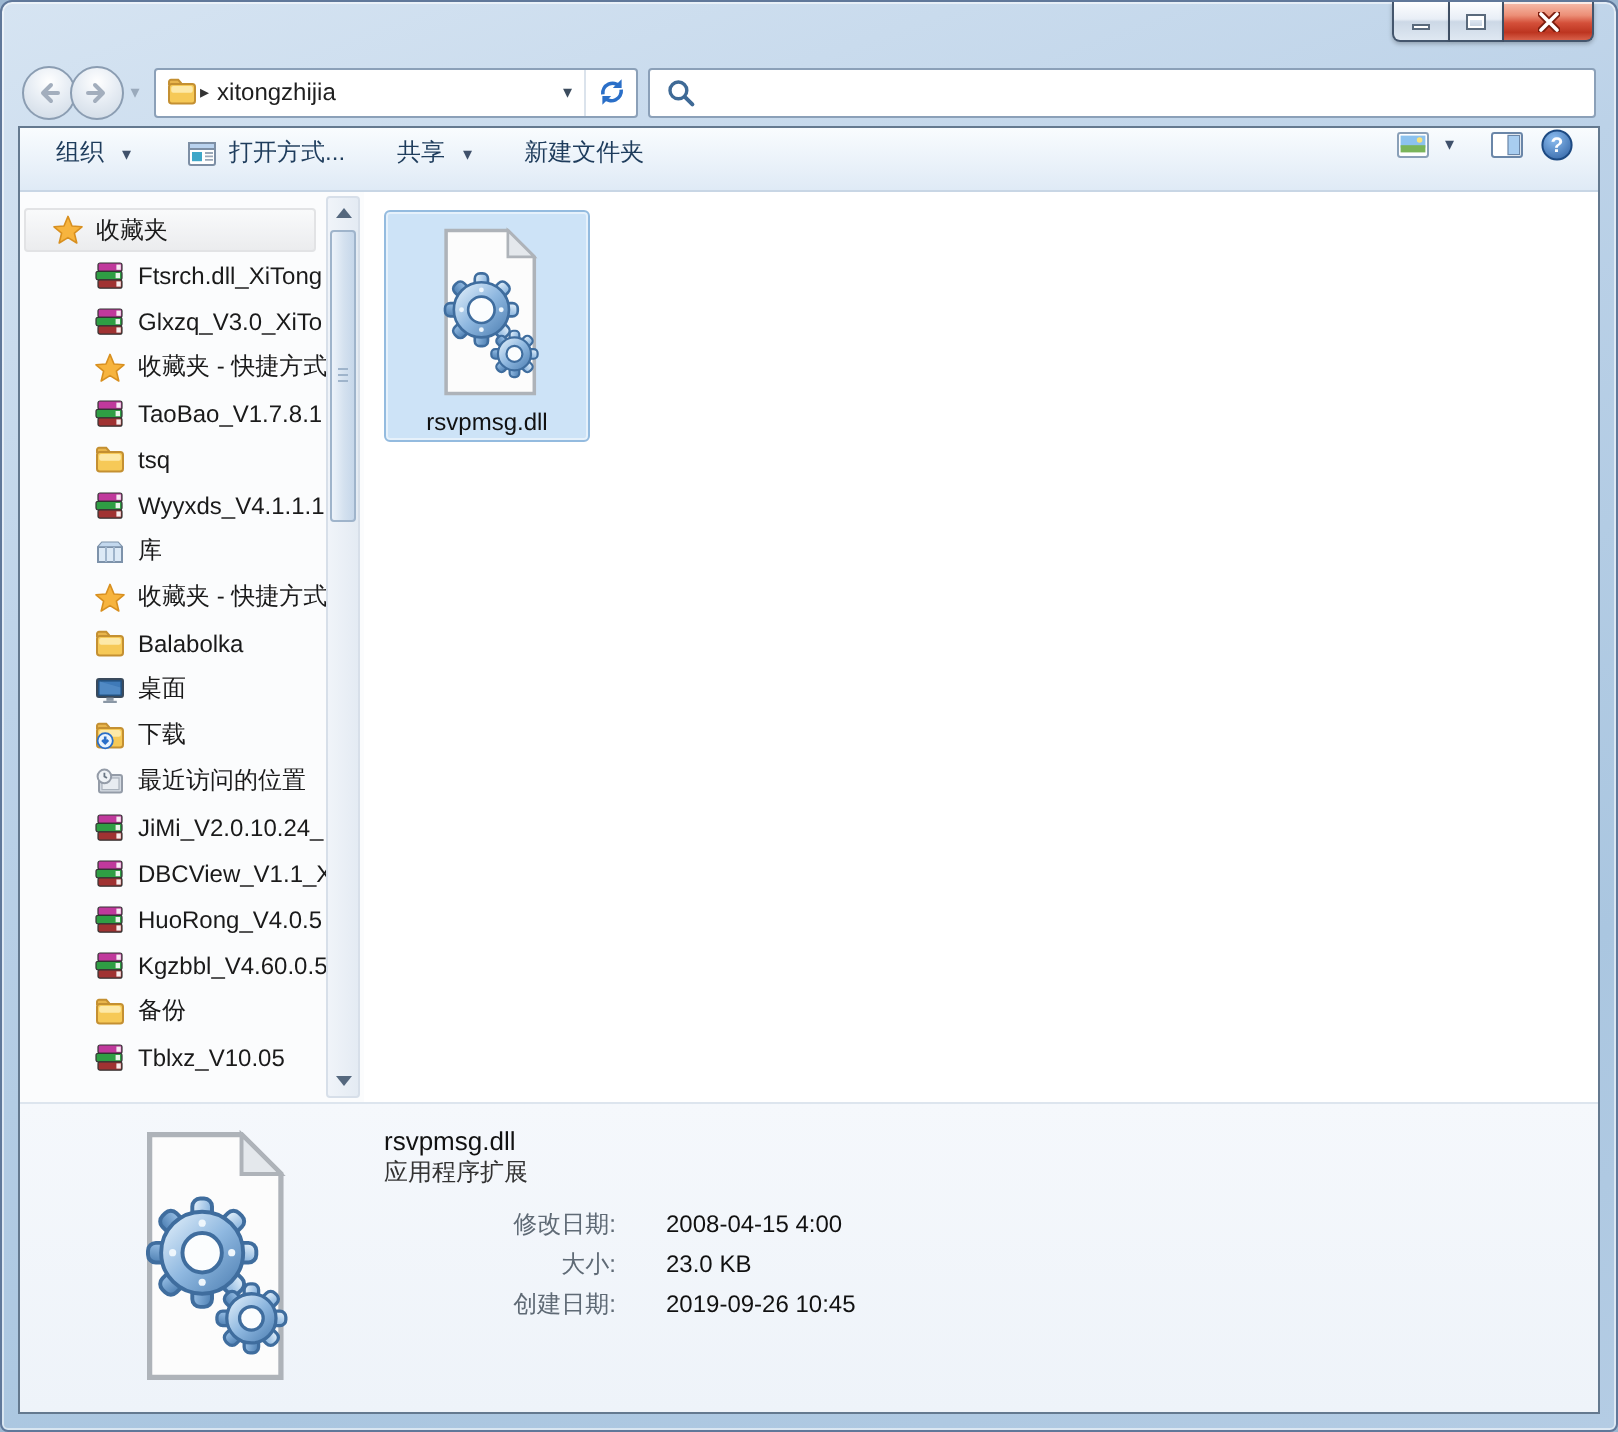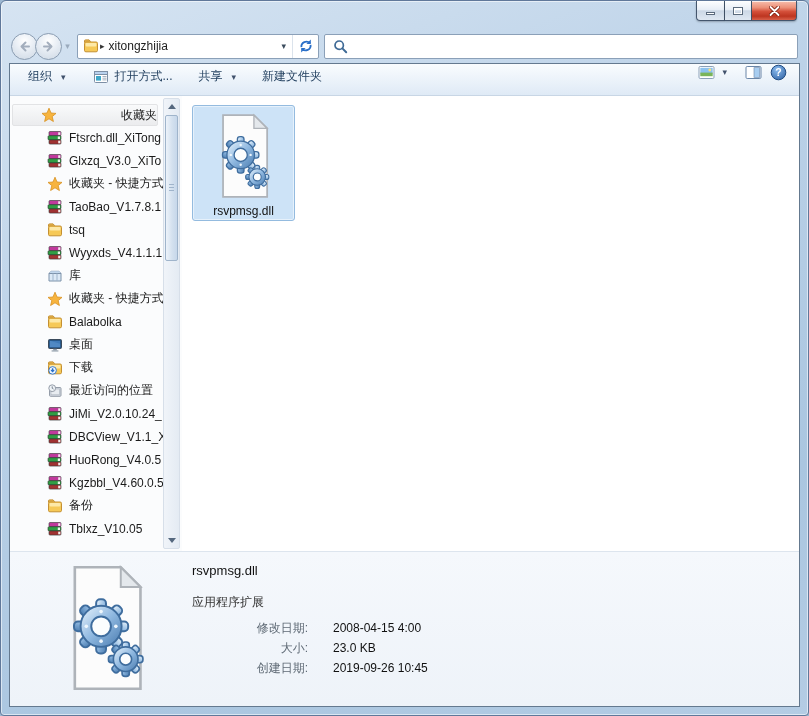--- a/index.html
+++ b/index.html
@@ -50,21 +50,21 @@
   .tb-right{margin-left:auto;display:flex;align-items:center;gap:7px;}
   .tico{display:inline-flex;width:18px;height:16px;align-items:center;justify-content:center;}
   .views-caret{font-size:9px;color:#40516b;margin-right:10px;}
   
   .body{flex:1;display:flex;min-height:0;}
   aside{width:172px;flex:none;position:relative;background:#fbfcfd;overflow:hidden;padding-top:8px;}
   .side-list{list-style:none;margin:0;padding:0;}
   .side-row{display:flex;align-items:center;height:23px;padding-left:37px;gap:6px;white-space:nowrap;overflow:hidden;}
   .side-row.header{padding-left:15px;}
   .side-row.hl{background:linear-gradient(180deg,#f9fafb,#ebecee);border:1px solid #e2e3e5;border-radius:2px;
-    margin-right:24px;margin-left:2px;padding-left:28px;height:22px;justify-content:space-between;}
+    margin-right:24px;margin-left:2px;padding-left:13px;height:22px;}
   .side-row .ico{flex:none;display:inline-flex;width:16px;height:16px;}
   .side-row .lbl{font-size:12px;color:#1a1a1a;}
   
   .sb{position:absolute;top:2px;right:2px;bottom:2px;width:17px;
     background:linear-gradient(90deg,#f0f4f9,#e4ebf3);border:1px solid #d7dfe9;border-radius:2px;}
   .sb-up,.sb-down{position:absolute;left:0;right:0;height:15px;display:flex;align-items:center;justify-content:center;}
   .sb-up{top:0;} .sb-down{bottom:0;}
   .tri-up{width:0;height:0;border-left:4px solid transparent;border-right:4px solid transparent;border-bottom:5px solid #55687e;}
   .tri-down{width:0;height:0;border-left:4px solid transparent;border-right:4px solid transparent;border-top:5px solid #55687e;}
   .sb-thumb{position:absolute;top:16px;left:1px;right:1px;height:146px;border:1px solid #9fb4cb;border-radius:2px;
@@ -77,21 +77,21 @@
   .tile.selected{background:#cde3f7;border-color:#94bbdf;box-shadow:inset 0 0 0 1px rgba(255,255,255,.5);}
   .tile svg{margin-top:7px;flex:none;}
   .tile .fname{margin-top:5px;color:#111;}
   
   .details{height:155px;flex:none;border-top:1px solid #dde5ee;
     background:linear-gradient(180deg,#f5f8fc 0%,#eef3f9 100%);
     display:flex;padding:10px 0 0 44px;}
   .big-icon{width:104px;height:128px;flex:none;margin-top:2px;}
   .info{margin-left:34px;padding-top:1px;}
   .info .fn{font-size:13px;color:#111;}
-  .info .ft{margin-top:16px;color:#333;}
+  .info .ft{margin-top:0;color:#333;}
   .rows{margin-top:7px;}
   .drow{display:flex;line-height:20px;}
   .dl{width:116px;text-align:right;color:#5f6a75;flex:none;}
   .dv{margin-left:25px;color:#111;}
 </style>
 </head>
 <body>
 
 <svg width="0" height="0" style="position:absolute" aria-hidden="true">
   <defs>

